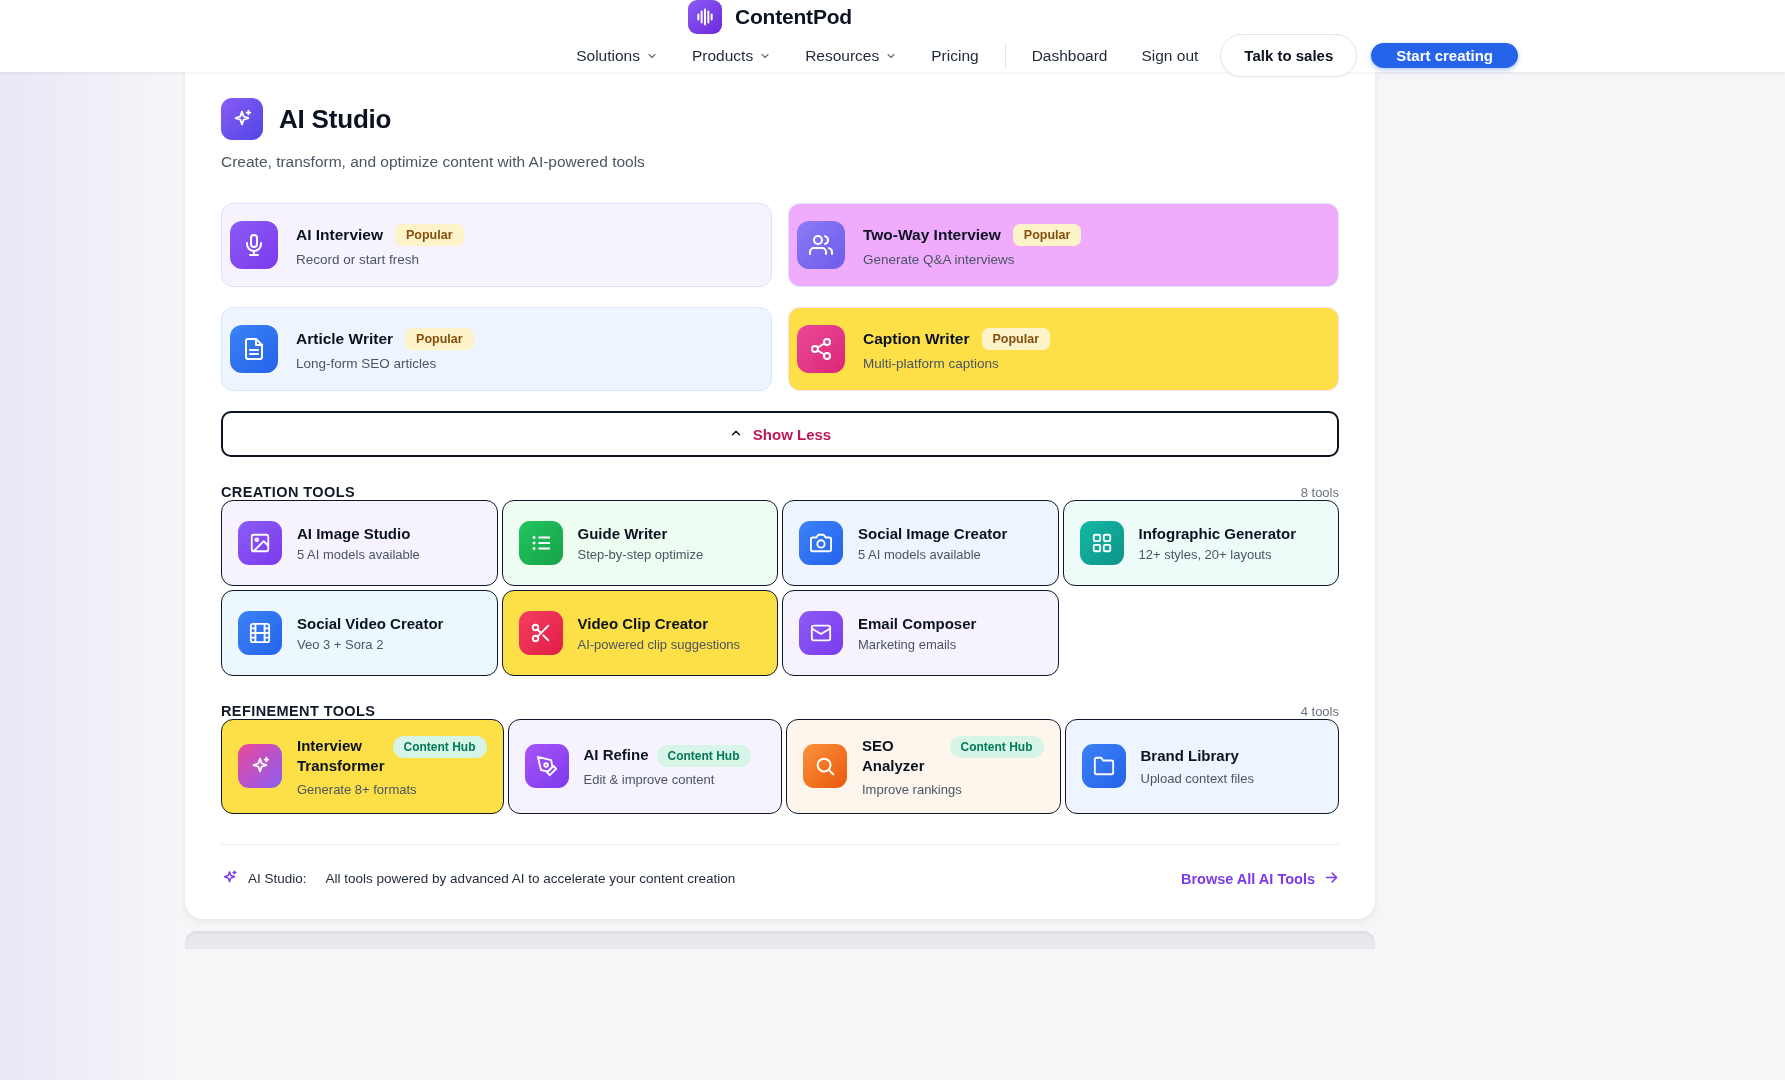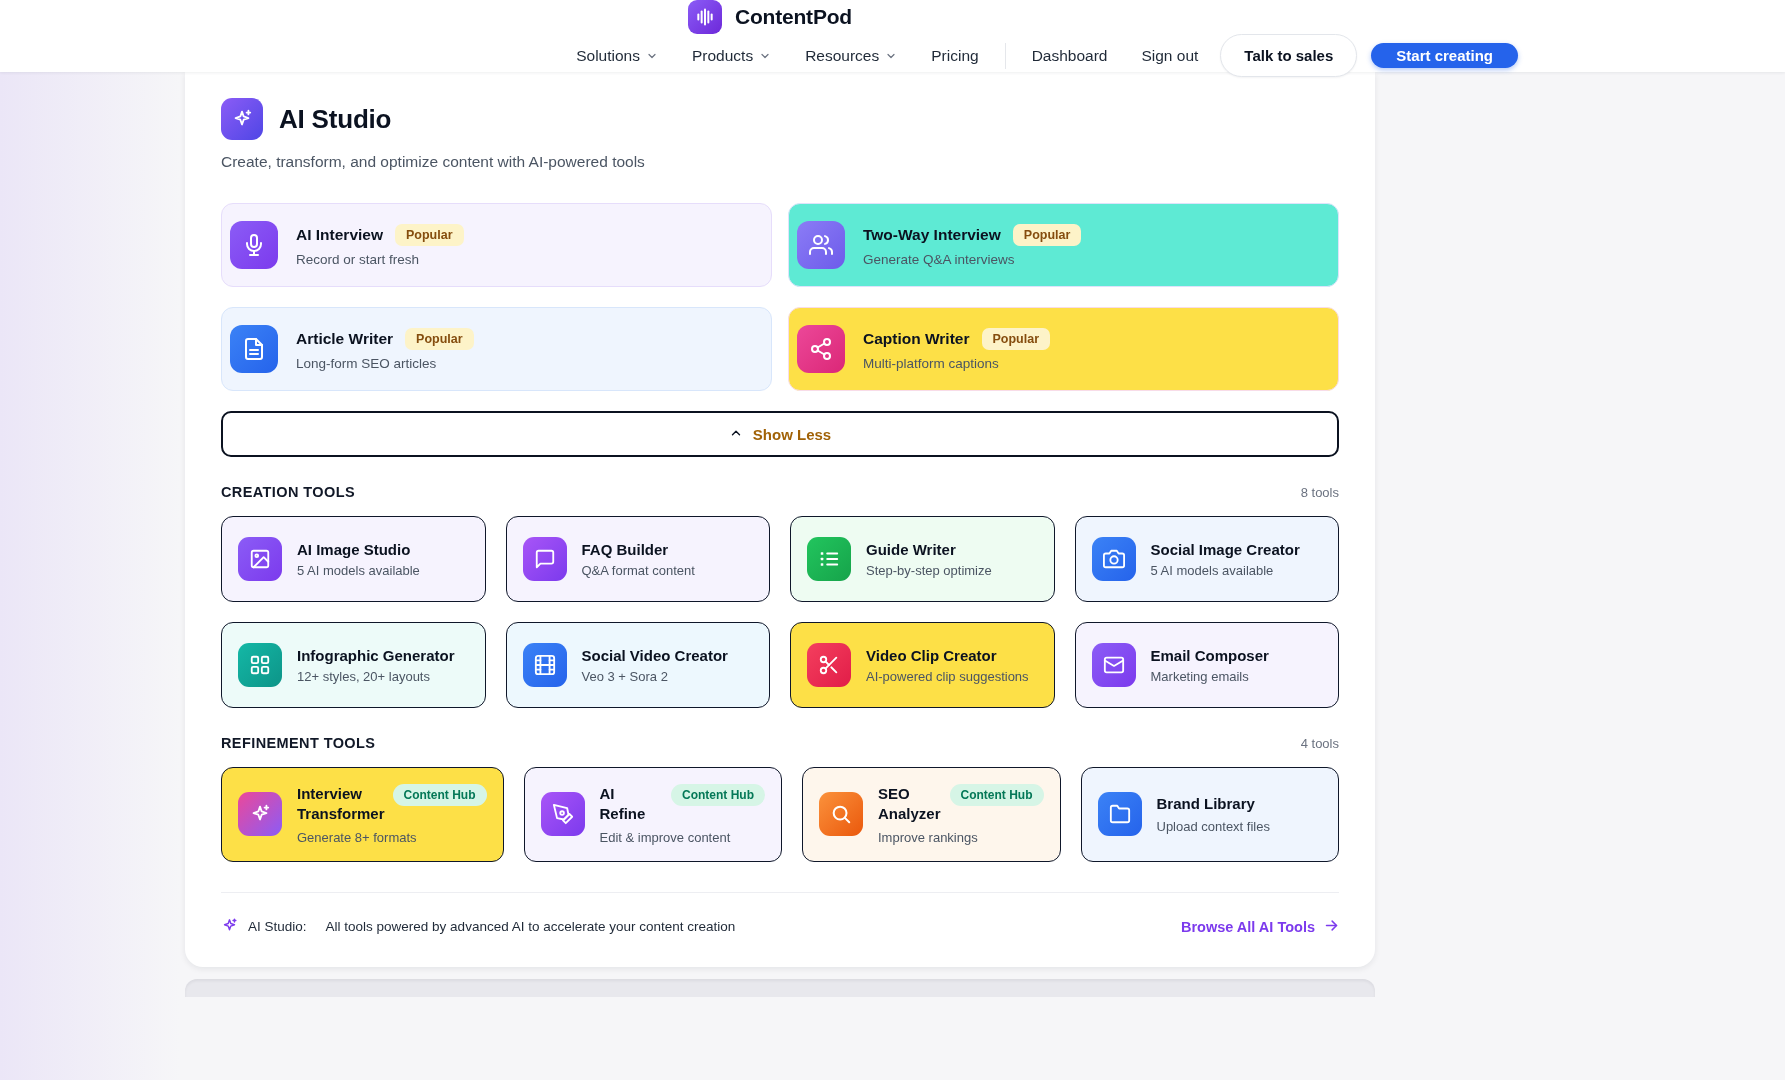--- a/index.html
+++ b/index.html
@@ -37,48 +37,48 @@
   .featured-grid { margin-top:32px; display:grid; grid-template-columns:1fr 1fr; column-gap:16px; row-gap:20px; }
   .feat-card { display:flex; align-items:center; gap:18px; padding:17px 8px; border-radius:12px; border:1px solid; cursor:pointer; }
   .feat-icon { width:48px; height:48px; border-radius:12px; flex:none; display:flex; align-items:center; justify-content:center; }
   .feat-icon svg { width:24px; height:24px; }
   .title-row { display:flex; align-items:center; gap:12px; }
   .card-title { font-size:15.5px; font-weight:700; color:#0b1220; }
   .badge-popular { font-size:12.5px; font-weight:600; color:#854d0e; background:#fdf3c8; padding:4px 11px; border-radius:7px; white-space:nowrap; }
   .card-sub { margin-top:6px; font-size:13.5px; color:#4b5563; }
 
   .tint-violet { background:#f6f3fe; border-color:#e6ddfb; }
-  .tint-indigo { background:#5eead4; border-color:#dde3fb; }
+  .tint-indigo { background:#f0abfc; border-color:#dde3fb; }
   .tint-blue   { background:#eff5fe; border-color:#d8e6fb; }
   .tint-pink   { background:#fde047; border-color:#f8dce8; }
   .tint-green  { background:#eefcf2; border-color:#d2f0de; }
   .tint-teal   { background:#edfbf9; border-color:#d2eeea; }
   .tint-cyan   { background:#edf8fe; border-color:#d4eaf8; }
   .tint-orange { background:#fef6ec; border-color:#fae5c8; }
 
   .grad-violet  { background:linear-gradient(135deg,#8b5cf6,#7c3aed); }
   .grad-indigo  { background:linear-gradient(135deg,#8b7cf6,#6d5bea); }
   .grad-blue    { background:linear-gradient(135deg,#3b82f6,#2563eb); }
   .grad-pink    { background:linear-gradient(135deg,#ec4899,#db2777); }
   .grad-green   { background:linear-gradient(135deg,#22c55e,#16a34a); }
   .grad-teal    { background:linear-gradient(135deg,#14b8a6,#0d9488); }
   .grad-rose    { background:linear-gradient(135deg,#f43f5e,#e11d48); }
   .grad-orange  { background:linear-gradient(135deg,#fb923c,#ea580c); }
   .grad-pinkpurple { background:linear-gradient(135deg,#ec4899,#8b5cf6); }
   .grad-purple  { background:linear-gradient(135deg,#a855f7,#7c3aed); }
 
   
-  .show-less { margin-top:20px; width:100%; height:46px; display:flex; align-items:center; justify-content:center; gap:10px; background:#fff; border:2px solid #0b1220; border-radius:10px; font-family:inherit; font-size:15px; font-weight:600; color:#a16207; cursor:pointer; }
+  .show-less { margin-top:20px; width:100%; height:46px; display:flex; align-items:center; justify-content:center; gap:10px; background:#fff; border:2px solid #0b1220; border-radius:10px; font-family:inherit; font-size:15px; font-weight:600; color:#be185d; cursor:pointer; }
   .show-less svg { width:14px; height:14px; }
 
   
   .section-head { margin-top:27px; display:flex; justify-content:space-between; align-items:center; }
   .section-title { font-size:14.5px; font-weight:700; color:#111827; letter-spacing:.4px; }
   .section-count { font-size:13px; color:#6b7280; }
-  .tools-grid { margin-top:16px; display:grid; grid-template-columns:repeat(4,1fr); gap:20px; }
+  .tools-grid { display:grid; grid-template-columns:repeat(4,1fr); gap:4px; }
   .tool-card { display:flex; align-items:center; gap:15px; padding:20px 16px; border-radius:12px; border:1px solid; cursor:pointer; }
   .tool-icon { width:44px; height:44px; border-radius:11px; flex:none; display:flex; align-items:center; justify-content:center; }
   .tool-icon svg { width:22px; height:22px; }
   .tool-card .card-title { font-size:15px; }
   .tool-card .card-sub { margin-top:5px; font-size:13px; }
   .refine-card { padding:16px; }
   .refine-card .title-row { align-items:flex-start; gap:8px; }
   .refine-card .card-title { line-height:1.35; }
   .badge-hub { font-size:12px; font-weight:600; color:#047857; background:#d6f5e6; padding:4px 11px; border-radius:11px; white-space:nowrap; flex:none; }
 
@@ -261,31 +261,20 @@
               <circle cx="8.5" cy="8.5" r="1.5"></circle>
               <path d="M21 15l-5-5L5 21"></path>
             </svg>
         </span>
         <div>
           <div class="card-title">AI Image Studio</div>
           <div class="card-sub">5 AI models available</div>
         </div>
       </div>
 
-      <div class="tool-card tint-violet">
-        <span class="tool-icon grad-purple">
-          <svg viewBox="0 0 24 24" fill="none" stroke="#fff" stroke-width="2" stroke-linecap="round" stroke-linejoin="round">
-              <path d="M21 15a2 2 0 0 1-2 2H7l-4 4V5a2 2 0 0 1 2-2h14a2 2 0 0 1 2 2z"></path>
-            </svg>
-        </span>
-        <div>
-          <div class="card-title">FAQ Builder</div>
-          <div class="card-sub">Q&amp;A format content</div>
-        </div>
-      </div>
 
       <div class="tool-card tint-green">
         <span class="tool-icon grad-green">
           <svg viewBox="0 0 24 24" fill="none" stroke="#fff" stroke-width="2" stroke-linecap="round" stroke-linejoin="round">
               <line x1="10" y1="6" x2="21" y2="6"></line>
               <line x1="10" y1="12" x2="21" y2="12"></line>
               <line x1="10" y1="18" x2="21" y2="18"></line>
               <rect x="3" y="4.6" width="2.8" height="2.8" rx=".6" fill="#fff" stroke="none"></rect>
               <rect x="3" y="10.6" width="2.8" height="2.8" rx=".6" fill="#fff" stroke="none"></rect>
               <rect x="3" y="16.6" width="2.8" height="2.8" rx=".6" fill="#fff" stroke="none"></rect>

